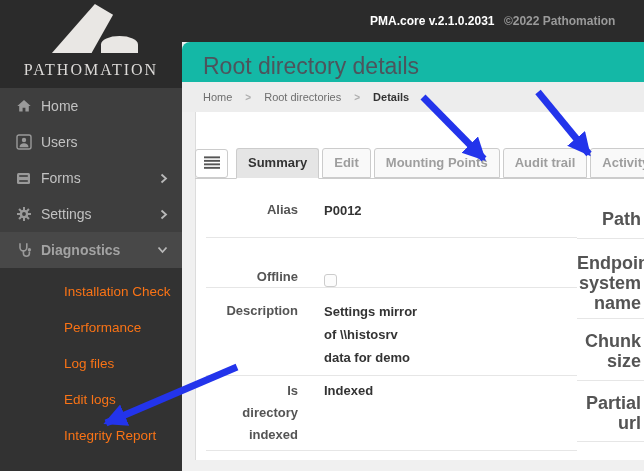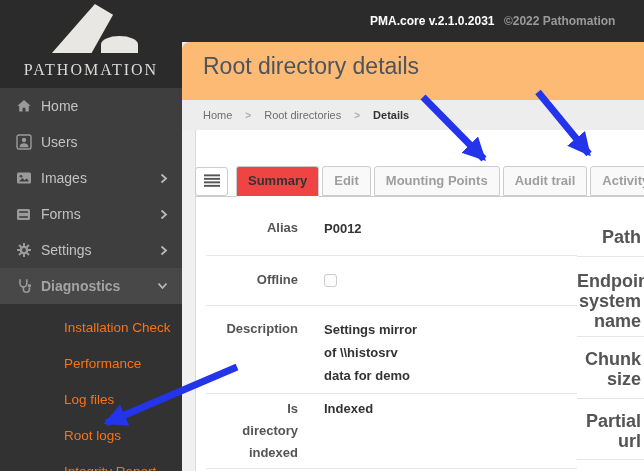--- a/index.html
+++ b/index.html
@@ -24,48 +24,48 @@
   .nav { flex:none; }
   .nav-item { height:36px; display:flex; align-items:center; padding:0 14px 0 15px; color:#c2c2c2; font-size:14px; cursor:pointer; }
   .nav-item .nicon { width:17px; height:17px; margin-right:9px; color:#9a9a9a; flex:none; display:flex; align-items:center; justify-content:center; }
   .nav-item .chev { margin-left:auto; color:#b9b9b9; display:flex; }
   .nav-item.expanded { background:#484848; color:#a3a3a3;font-weight:bold; }
   .submenu { flex:1; background:#323232; padding-top:6px; }
   .submenu-item { height:36px; line-height:36px; padding-left:20px; font-size:13.5px; color:#f97316; cursor:pointer;margin-left:44px; }
 
   
   .main { position:absolute; left:182px; top:42px; width:462px; height:429px; }
-  .header-band { height:58px; background:#fdba74; border-radius:8px 0 0 0; }
+  .header-band { height:40px; background:#14b8a6; border-radius:8px 0 0 0; }
   .page-title { padding:11px 0 0 21px; font-size:23px; font-weight:normal; color:#4d545c; }
   .crumbbar { height:30px; background:#ededed; display:flex; align-items:center; padding-left:21px; font-size:11px; color:#6e6e6e; }
   .crumb { margin-right:13px; }
   .crumb-sep { margin-right:13px; color:#aeaeae; font-size:10px; font-weight:bold; }
   .crumb.current { font-weight:bold; color:#333; }
 
   .content-bg { height:348px; background:#f0f0f0; }
   .panel { margin-left:13px; height:100%; background:#fff; border-left:1px solid #dcdcdc; position:relative; }
 
   
   .tabbar { position:absolute; left:-1px; top:37px; right:0; height:30px; display:flex; align-items:flex-end; border-bottom:1px solid #ccc; }
   .burger-btn { width:33px; height:29px; background:#fff; border:1px solid #ccc; border-radius:3px; margin-right:8px;
                 display:flex; align-items:center; justify-content:center; cursor:pointer; flex:none; }
   .tab { height:30px; line-height:28px; padding:0 11px; font-size:13px; font-weight:bold; color:#9e9e9e;
          background:#f9f9f9; border:1px solid #ccc; border-radius:3px 3px 0 0; margin-left:3px; cursor:pointer; white-space:nowrap; }
-  .tab.active { background:#ef4444; color:#333; border-bottom:1px solid #fff; margin-bottom:-1px; height:31px; margin-left:0; }
+  .tab.active { background:#e5e5e5; color:#333; border-bottom:1px solid #fff; margin-bottom:-1px; height:31px; margin-left:0; }
 
   
   .cols { position:absolute; left:0; top:67px; right:0; bottom:0; display:flex; }
   .col-left { width:371px; flex:none;margin-left:10px; }
   .col-right { flex:1; min-width:0; overflow:hidden; }
   .drow { display:flex; align-items:flex-start; border-bottom:1px solid #e6e6e6; }
   .dlabel { width:92px; flex:none; text-align:right; font-size:13px; font-weight:bold; color:#545454; line-height:21px; white-space:pre-line; }
   .dvalue { padding-left:26px; font-size:13px; font-weight:bold; color:#333; line-height:23px; white-space:pre-line; }
   .rlabel { width:100%; text-align:right; padding-right:3px; font-size:18px; font-weight:bold; color:#545454; line-height:20px; white-space:pre-line; }
   .row-l1 { height:59px; padding-top:20px; }
-  .row-l2 { height:50px; padding-top:13px; }
+  .row-l2 { height:50px; padding-top:13px;align-items:flex-end; }
   .row-l3 { height:88px; padding-top:12px; }
   .row-l4 { height:75px; padding-top:4px; }
   .row-l4 .dlabel { line-height:22px; }
   .row-r1 { height:60px; padding-top:30px; }
   .row-r2 { height:80px; padding-top:14px; }
   .row-r3 { height:62px; padding-top:12px; }
   .row-r4 { height:61px; padding-top:12px; }
   .checkbox { width:13px; height:13px; border:1px solid #ccc; border-radius:3px; background:#fcfcfc; margin:5px 0 0 26px; }
 
   
@@ -101,35 +101,20 @@
       </div>
       <div class="nav-item">
         <span class="nicon">
           <svg width="16" height="16" viewBox="0 0 16 16">
               <rect x="1" y="1" width="14" height="14" rx="2" fill="none" stroke="currentColor" stroke-width="1.4"></rect>
               <circle cx="8" cy="6" r="2.2" fill="currentColor"></circle>
               <path fill="currentColor" d="M3.5 13.2c0-2.6 2-3.9 4.5-3.9s4.5 1.3 4.5 3.9z"></path>
             </svg>
         </span>
         <span>Users</span>
-      </div>
-      <div class="nav-item">
-        <span class="nicon">
-          <svg width="16" height="16" viewBox="0 0 16 16">
-              <rect x="1" y="2.5" width="14" height="11" rx="1.5" fill="currentColor"></rect>
-              <circle cx="5" cy="6.3" r="1.3" fill="#3e3e3e"></circle>
-              <path fill="#3e3e3e" d="M3 11.5 L6.5 8 L8.7 10.2 L10.8 8.3 L13 11.5 Z"></path>
-            </svg>
-        </span>
-        <span>Images</span>
-        <span class="chev">
-          <svg width="8" height="11" viewBox="0 0 8 11">
-              <polyline points="1.5,1.5 6,5.5 1.5,9.5" fill="none" stroke="currentColor" stroke-width="1.8"></polyline>
-            </svg>
-        </span>
       </div>
       <div class="nav-item">
         <span class="nicon">
           <svg width="15" height="15" viewBox="0 0 15 15">
               <rect x="1" y="2" width="13" height="11" rx="1.5" fill="currentColor"></rect>
               <rect x="3.2" y="4.2" width="8.6" height="1.6" fill="#3e3e3e"></rect>
               <rect x="3.2" y="9.2" width="8.6" height="1.6" fill="#3e3e3e"></rect>
             </svg>
         </span>
         <span>Forms</span>
@@ -176,21 +161,21 @@
               <polyline points="1.5,1.5 5.5,6 9.5,1.5" fill="none" stroke="currentColor" stroke-width="1.8"></polyline>
             </svg>
         </span>
       </div>
     </div>
 
     <div class="submenu">
       <div class="submenu-item">Installation Check</div>
       <div class="submenu-item">Performance</div>
       <div class="submenu-item">Log files</div>
-      <div class="submenu-item">Root logs</div>
+      <div class="submenu-item">Edit logs</div>
       <div class="submenu-item">Integrity Report</div>
     </div>
   </div>
 
   <div class="main">
     <div class="header-band">
       <h1 class="page-title">Root directory details</h1>
     </div>
 
     <div class="crumbbar">

